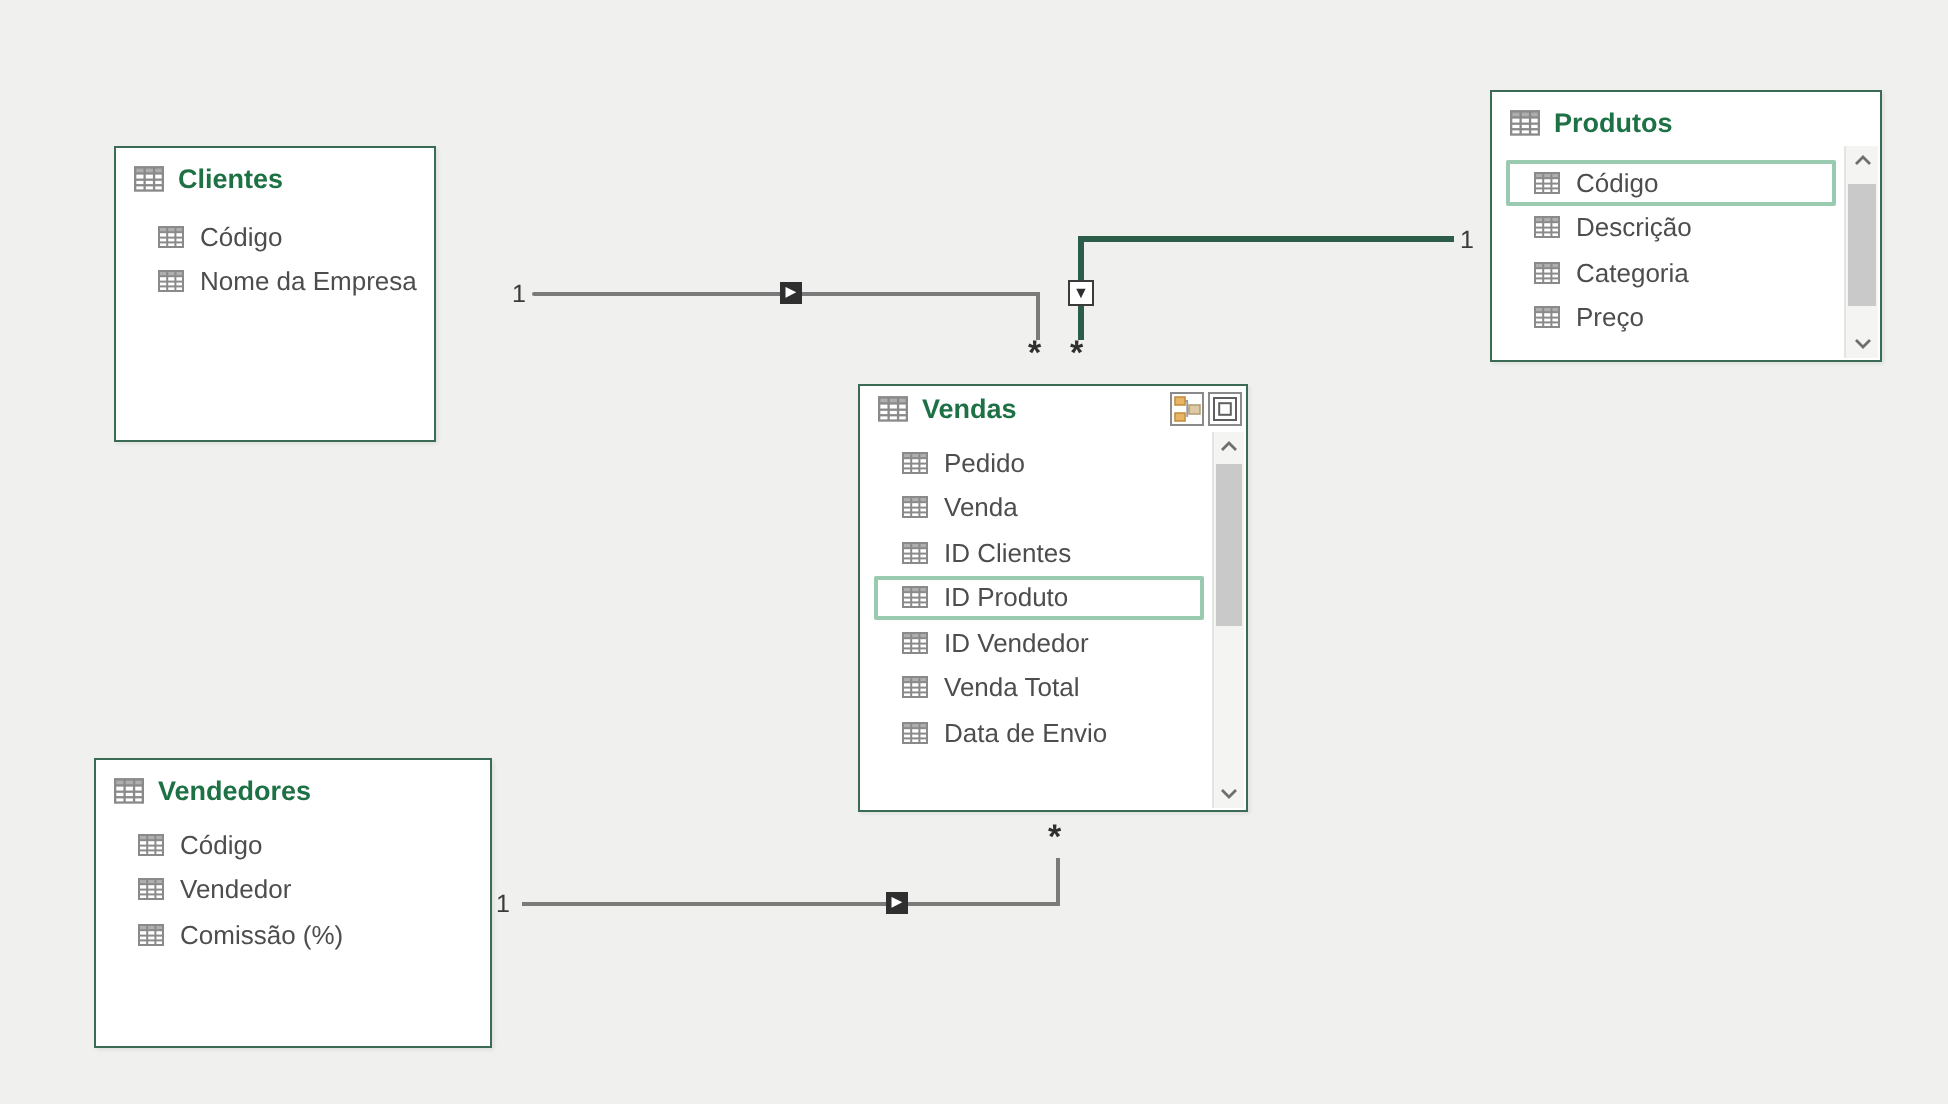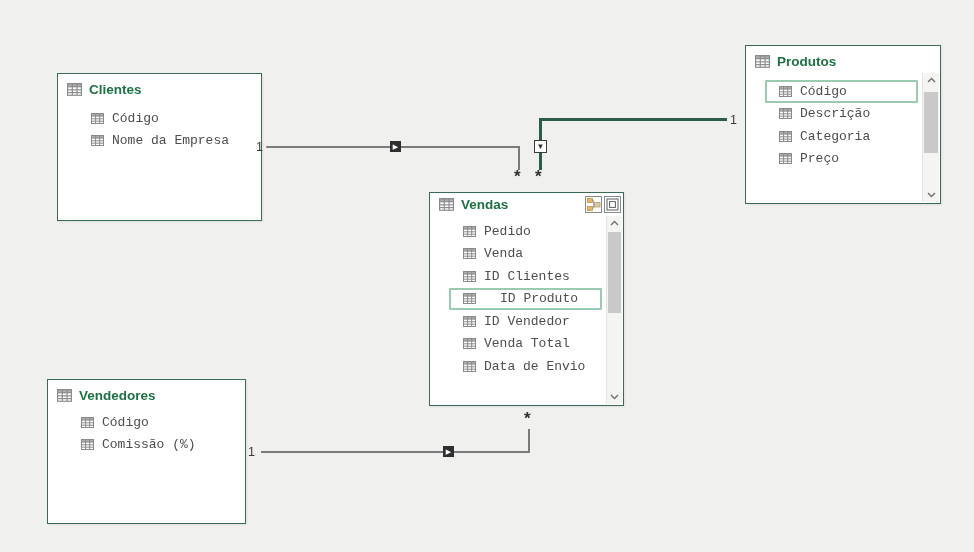--- a/index.html
+++ b/index.html
@@ -11,57 +11,57 @@
   #canvas{
     position:relative;width:974px;height:552px;overflow:hidden;
     background:#f0f0ee;
   }
 
   
   .tbl{
     position:absolute;background:#ffffff;border:1px solid #3a6b55;
     box-shadow:1px 1px 2px rgba(0,0,0,.07);box-sizing:border-box;
   }
-  #t-clientes{left:57px;top:73px;width:205px;height:148px;}
-  #t-produtos{left:745px;top:45px;width:196px;height:159px;}
+  #t-clientes{left:57px;top:73px;width:161px;height:148px;}
+  #t-produtos{left:745px;top:45px;width:196px;height:136px;}
   #t-vendas{left:429px;top:192px;width:195px;height:214px;}
   #t-vendedores{left:47px;top:379px;width:199px;height:145px;}
 
   .tbl-header{
     position:absolute;left:0;right:0;top:0;display:flex;align-items:center;
     padding:8px 4px 0 9px;box-sizing:border-box;
   }
   #t-vendas .tbl-header{padding-top:4px;}
   .tbl-title{
     margin-left:7px;color:#1e7145;font-weight:bold;font-size:13.5px;
     white-space:nowrap;
   }
   .hdr-btns{position:absolute;right:2px;top:3px;display:flex;gap:2px;}
   .hdr-btn{
     width:17px;height:17px;border:1px solid #8a8a8a;background:#fff;
     box-sizing:border-box;display:flex;align-items:center;justify-content:center;
   }
 
   
-  .rows{position:absolute;left:12px;right:0;overflow:hidden;font-family:Liberation Mono, monospace;}
+  .rows{position:absolute;left:0;right:0;overflow:hidden;}
   #t-clientes .rows{top:33px;bottom:1px;}
   #t-produtos .rows{top:34px;bottom:1px;right:18px;}
   #t-vendas .rows{top:27px;bottom:1px;right:17px;}
   #t-vendedores .rows{top:31px;bottom:1px;}
   .row{
     height:22.5px;display:flex;align-items:center;padding-left:21px;
     box-sizing:border-box;white-space:nowrap;
   }
   .row .flabel{margin-left:8px;font-size:13px;color:#4d4d4d;}
   .row.hl{
     border:2px solid #9acbb1;background:#fff;border-radius:1px;
     padding-left:12px;margin-left:7px;
   }
   #t-produtos .row.hl{margin-right:4px;}
-  #t-vendas .row.hl{margin-right:4px;gap:16px;}
+  #t-vendas .row.hl{margin-right:4px;}
 
   
   .sb{
     position:absolute;right:1px;width:17px;background:#f4f4f2;
     border-left:1px solid #e4e4e2;box-sizing:border-box;
   }
   #t-produtos .sb{top:27px;bottom:1px;}
   #t-vendas .sb{top:23px;bottom:1px;width:16px;}
   .sb-btn{
     position:absolute;left:0;right:0;height:15px;display:flex;
@@ -307,20 +307,26 @@
       <div class="row">
         <svg class="icn" width="13" height="13">
             <use href="#i-table"></use>
           </svg>
         <span class="flabel">Código</span>
       </div>
       <div class="row">
         <svg class="icn" width="13" height="13">
             <use href="#i-table"></use>
           </svg>
+        <span class="flabel">Vendedor</span>
+      </div>
+      <div class="row">
+        <svg class="icn" width="13" height="13">
+            <use href="#i-table"></use>
+          </svg>
         <span class="flabel">Comissão (%)</span>
       </div>
     </div>
   </div>
 
   <span class="card" id="r1-l1">1</span>
   <div class="hline" id="r1-h"></div>
   <div class="vline" id="r1-v"></div>
   <div class="marker dark" id="r1-m">▶</div>
   <span class="card many" id="r1-s">*</span>

